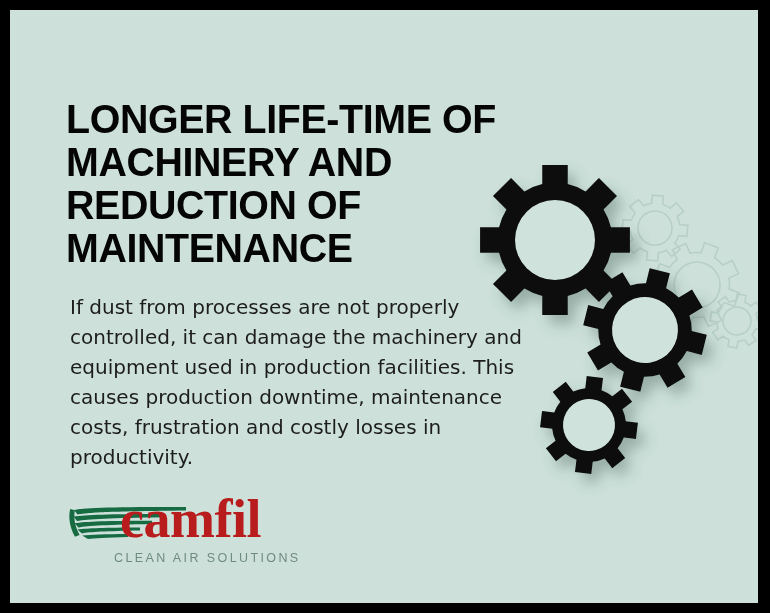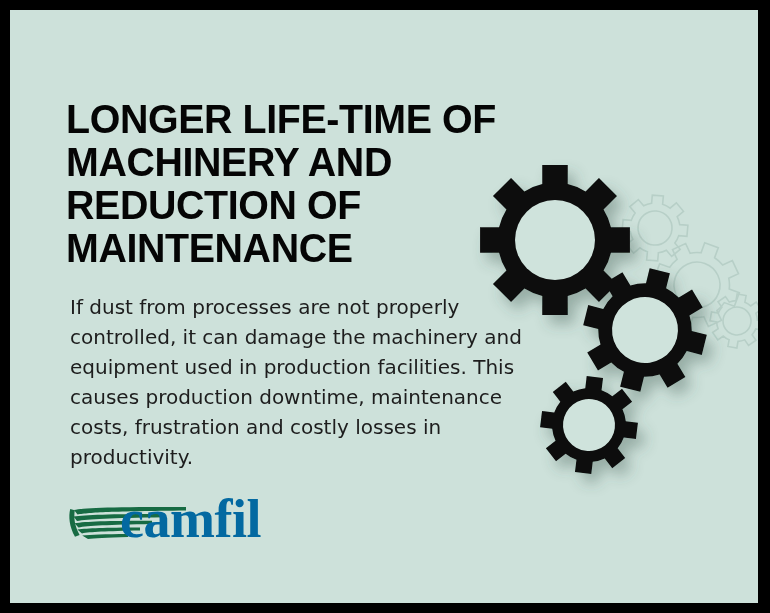--- a/index.html
+++ b/index.html
@@ -93,21 +93,21 @@
     left: 0px;
     top: 10px;
   }
   .logo-wordmark {
     position: absolute;
     left: 52px;
     top: -4px;
     font-family: "Liberation Serif", serif;
     font-size: 54px;
     font-weight: bold;
-    color: #0369a1;
+    color: #b91c1c;
     letter-spacing: -0.5px;
     line-height: 58px;
   }
   .logo-tagline {
     position: absolute;
     left: 46px;
     top: 57px;
     font-family: "Liberation Sans", sans-serif;
     font-size: 12.5px;
     letter-spacing: 2.4px;
@@ -172,16 +172,17 @@
             <path d="M6 6 C20 3.5 44 3 118 3 L118 6.4 C44 7.2 22 8.2 9.5 10.4 Z"></path>
             <path d="M5.5 12.6 C18 10.6 40 10 96 9.9 L96 13.2 C42 14 20 15 9 17 Z"></path>
             <path d="M6.6 19.2 C18 17.4 38 16.8 84 16.7 L84 19.9 C40 20.6 20 21.6 10.4 23.4 Z"></path>
             <path d="M9.4 25.6 C20 24.1 36 23.6 72 23.5 L72 26.6 C38 27.2 22 28 14 29.4 Z"></path>
             <path d="M14.2 31.6 C23 30.5 36 30.1 60 30.0 L60 32.9 C38 33.4 26 34 20 35.1 Z"></path>
             <path d="M2.2 5.0 C0.4 12.4 1.2 22.4 7.0 32.8 L11.6 31.0 C6.6 21.6 5.6 13.6 6.8 6.2 Z"></path>
           </g>
         </svg>
         <div class="logo-wordmark">camfil</div>
       </div>
+      <div class="logo-tagline">CLEAN AIR SOLUTIONS</div>
     </div>
 
   </div>
 </div>
 
 </body></html>

